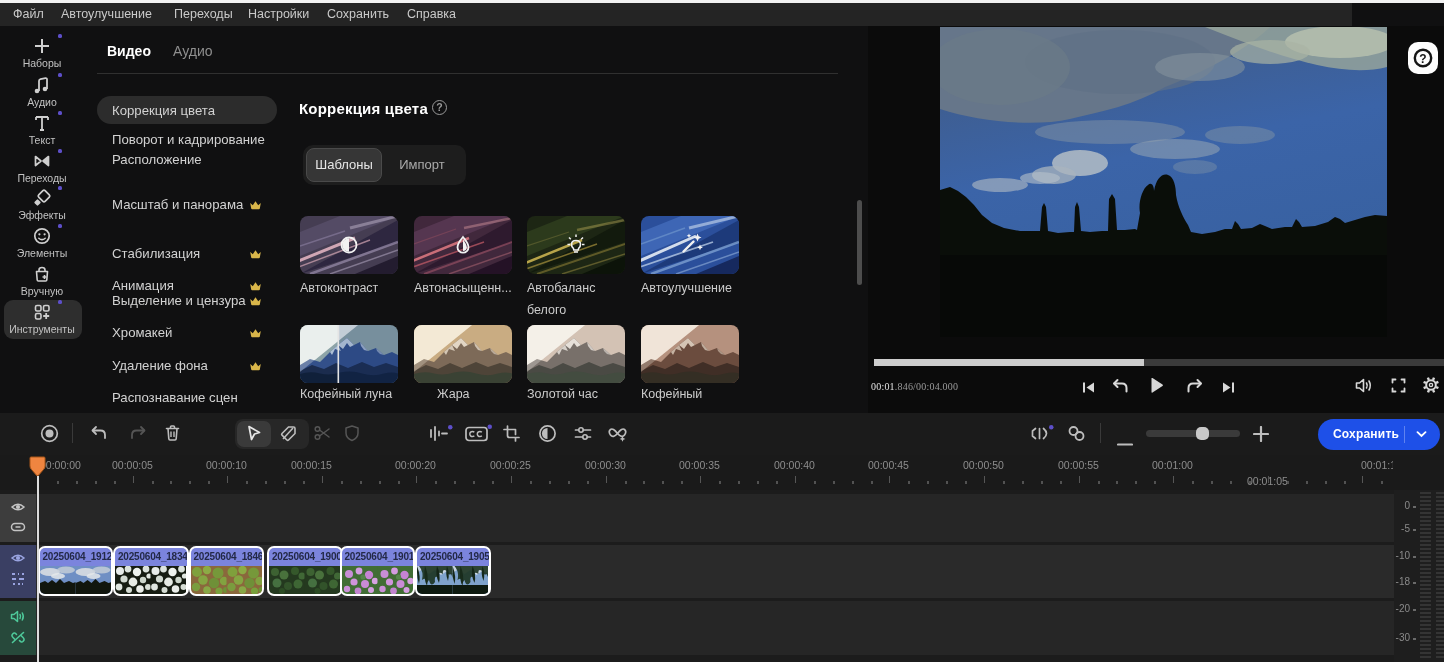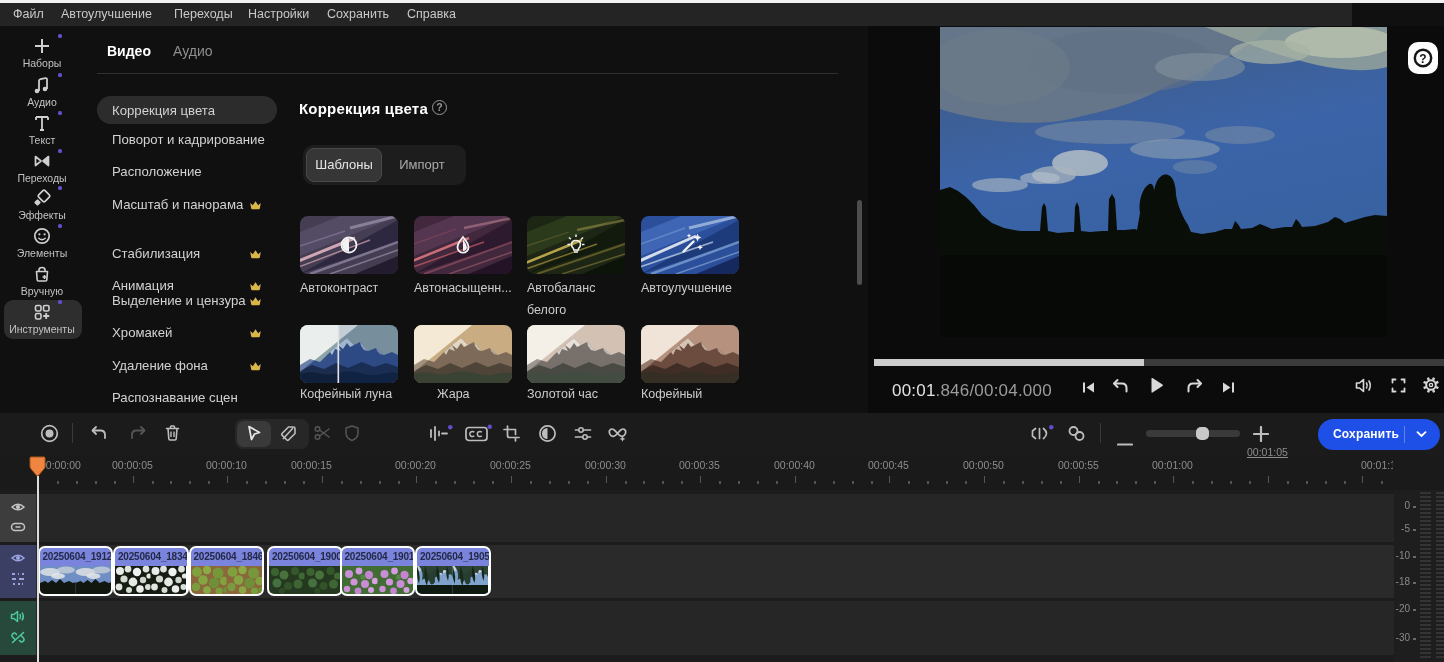--- a/index.html
+++ b/index.html
@@ -26,21 +26,21 @@
 #seg1 { left:306px; top:148px; width:76px; height:34px; background:#363636; border:1px solid #4a4a4a; border-radius:8px;
   color:#e6e6e6; font-size:13px; text-align:center; line-height:32px; }
 #seg2 { left:382px; top:148px; width:80px; height:34px; color:#aaaaaa; font-size:13px; text-align:center; line-height:34px; }
 .thumb { position:absolute; width:98px; height:58px; border-radius:8px; overflow:hidden; }
 .plabel { position:absolute; color:#cccccc; font-size:12.5px; }
 #scroll1 { left:857px; top:200px; width:5px; height:85px; background:#4d4d4d; border-radius:3px; }
 #preview { left:868px; top:26px; width:576px; height:387px; background:#0b0b0b; }
 #helpbtn { left:1408px; top:42px; width:30px; height:32px; background:#fdfdfd; border-radius:10px; }
 #pbar { left:874px; top:359px; width:570px; height:7px; background:#3b3b3b; }
 #pbarfill { left:874px; top:359px; width:270px; height:7px; background:#cdcdcd; }
-#timecode { left:892px; top:381px; font-family:Liberation Sans, sans-serif; font-size:17px; color:#9b9b9b; letter-spacing:0.2px; }
+#timecode { left:871px; top:381px; font-family:Liberation Serif, serif; font-size:10px; color:#9b9b9b; letter-spacing:0.2px; }
 #timecode b { color:#e2e2e2; font-weight:normal; }
 #toolbar { left:0px; top:413px; width:1444px; height:42px; background:#1b1b1b; }
 #tgroup { left:235px; top:419px; width:74px; height:30px; background:#272727; border-radius:8px; }
 #tgsel { left:237px; top:421px; width:34px; height:26px; background:#3a3a3a; border-radius:7px; }
 #zoomtrack { left:1146px; top:430px; width:94px; height:7px; background:#3a3a3a; border-radius:4px; }
 #zoomhandle { left:1196px; top:427px; width:13px; height:13px; background:#c9c9c9; border-radius:5px; }
 #savebtn { left:1318px; top:419px; width:122px; height:31px; background:#1e50e8; border-radius:16px; color:#fff; }
 #savetext { position:absolute; left:15px; top:8px; font-size:12px; font-weight:bold; letter-spacing:0.2px; }
 #savesep { position:absolute; left:86px; top:7px; width:1px; height:17px; background:#5f82f0; }
 #savechev { position:absolute; left:98px; top:12px; }
@@ -106,21 +106,21 @@
           <path d="M14.2 11 V17 M11.2 14 H17.2" stroke="#cfcfcf" stroke-width="1.8"></path>
         </svg><span class="sbdot" style="left:26px; top:-2px;"></span></div><div style="margin-top:-1px">Инструменты</div></div>
 
 <div class="abs" id="tabVideo">Видео</div>
 <div class="abs" id="tabAudio">Аудио</div>
 <div class="abs" id="tabhr"></div>
 <div class="abs" id="lisel"></div>
 
 <div class="li" style="top:103px">Коррекция цвета</div>
 <div class="li" style="top:132px">Поворот и кадрирование</div>
-<div class="li" style="top:164px">Расположение</div>
+<div class="li" style="top:152px">Расположение</div>
 <div class="li" style="top:197px">Масштаб и панорама<span style="position:absolute; left:137px; top:2px;"><svg width="13" height="11" viewBox="0 0 13 11">
           <path d="M1.2 3 L3.8 5.2 L6.5 1.2 L9.2 5.2 L11.8 3 L10.8 8.6 Q10.7 9.3 9.9 9.3 H3.1 Q2.3 9.3 2.2 8.6 Z" fill="#d9b64a"></path>
         </svg></span></div>
 <div class="li" style="top:246px">Стабилизация<span style="position:absolute; left:137px; top:2px;"><svg width="13" height="11" viewBox="0 0 13 11">
           <path d="M1.2 3 L3.8 5.2 L6.5 1.2 L9.2 5.2 L11.8 3 L10.8 8.6 Q10.7 9.3 9.9 9.3 H3.1 Q2.3 9.3 2.2 8.6 Z" fill="#d9b64a"></path>
         </svg></span></div>
 <div class="li" style="top:278px">Анимация<span style="position:absolute; left:137px; top:2px;"><svg width="13" height="11" viewBox="0 0 13 11">
           <path d="M1.2 3 L3.8 5.2 L6.5 1.2 L9.2 5.2 L11.8 3 L10.8 8.6 Q10.7 9.3 9.9 9.3 H3.1 Q2.3 9.3 2.2 8.6 Z" fill="#d9b64a"></path>
         </svg></span></div>
 <div class="li" style="top:293px">Выделение и цензура<span style="position:absolute; left:137px; top:2px;"><svg width="13" height="11" viewBox="0 0 13 11">
@@ -488,21 +488,21 @@
 <div class="abs" style="left:1097.5px; top:481px; width:2px; height:2.5px; background:#525252;"></div>
 <div class="abs" style="left:1116.4px; top:481px; width:2px; height:2.5px; background:#525252;"></div>
 <div class="abs" style="left:1135.4px; top:481px; width:2px; height:2.5px; background:#525252;"></div>
 <div class="abs" style="left:1154.3px; top:481px; width:2px; height:2.5px; background:#525252;"></div>
 <div class="rlabel" style="left:1152px; top:459px;">00:01:00</div>
 <div class="abs" style="left:1173.2px; top:476px; width:1px; height:7px; background:#565656;"></div>
 <div class="abs" style="left:1192.1px; top:481px; width:2px; height:2.5px; background:#525252;"></div>
 <div class="abs" style="left:1211.0px; top:481px; width:2px; height:2.5px; background:#525252;"></div>
 <div class="abs" style="left:1230.0px; top:481px; width:2px; height:2.5px; background:#525252;"></div>
 <div class="abs" style="left:1248.9px; top:481px; width:2px; height:2.5px; background:#525252;"></div>
-<div class="rlabel" style="left:1247px; top:446px;text-decoration:underline;">00:01:05</div>
+<div class="rlabel" style="left:1247px; top:475px;">00:01:05</div>
 <div class="abs" style="left:1267.8px; top:476px; width:1px; height:7px; background:#565656;"></div>
 <div class="abs" style="left:1286.7px; top:481px; width:2px; height:2.5px; background:#525252;"></div>
 <div class="abs" style="left:1305.6px; top:481px; width:2px; height:2.5px; background:#525252;"></div>
 <div class="abs" style="left:1324.6px; top:481px; width:2px; height:2.5px; background:#525252;"></div>
 <div class="abs" style="left:1343.5px; top:481px; width:2px; height:2.5px; background:#525252;"></div>
 <div class="rlabel" style="left:1361px; top:459px; width:32px; overflow:hidden;">00:01:10</div>
 <div class="abs" style="left:1362.4px; top:476px; width:1px; height:7px; background:#565656;"></div>
 <div class="abs" style="left:1381.3px; top:481px; width:2px; height:2.5px; background:#525252;"></div>
 <div class="abs" id="tracks"></div>
 <div class="abs" style="left:0; top:494px; width:1394px; height:48px; background:#262626;"></div>

